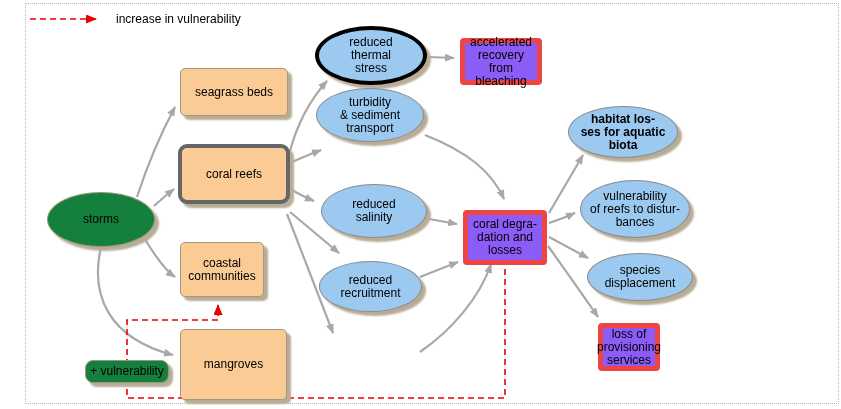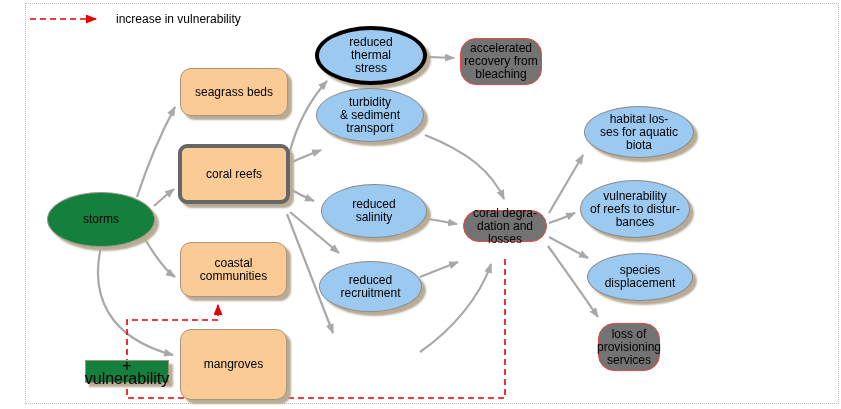--- a/index.html
+++ b/index.html
@@ -14,31 +14,31 @@
     border:1px dotted #b8b8b8;
   }
   svg.edges { position:absolute; left:0; top:0; }
   .node {
     position:absolute; box-sizing:border-box;
     display:flex; align-items:center; justify-content:center;
     text-align:center; font-size:12px; line-height:13px;
     white-space:pre-line;
   }
   .ellipse { border-radius:50%; }
-  .rect    { border-radius:11px; }
+  .rect    { border-radius:5px; }
   .orange  { background:#fbcb96; border:1px solid #a5967f; box-shadow:4px 4px 2px #b9ac97; }
   .blue    { background:#9bc9f0; border:1px solid #8a8a8a; box-shadow:4px 4px 2px #b9ac97; }
   .yellow  { background:#15803d; border:1px solid #97977f; box-shadow:4px 4px 2px #b9ac97; }
-  .white-box { background:#737373; border:1px solid #ef4444; border-radius:16px; }
+  .white-box { background:#8b5cf6; border:5px solid #ef4444; border-radius:4px; }
   .thick-gray  { border:4px solid #666666; border-radius:9px; }
   .thick-black { border:4px solid #000000; }
   .legend-text {
     position:absolute; left:116px; top:12px; font-size:12px; line-height:14px;
   }
-  .vuln-label { font-size:16px; border-radius:0; }
+  .vuln-label { font-size:12px; border-radius:8px; }
 </style>
 </head>
 <body>
 
 <div class="canvas">
 
   <div class="frame"></div>
 
   <svg class="edges" width="841" height="409" viewBox="0 0 841 409">
     <defs>
@@ -78,21 +78,21 @@
   </svg>
 
   <div class="legend-text">increase in vulnerability</div>
 
   <div class="node ellipse yellow" style="left:47px; top:192px; width:108px; height:55px;">storms</div>
 
   <div class="node rect orange" style="left:180px; top:68px; width:108px; height:48px;">seagrass beds</div>
 
   <div class="node rect orange thick-gray" style="left:178px; top:144px; width:112px; height:60px;">coral reefs</div>
 
-  <div class="node rect orange" style="left:180px; top:242px; width:107px; height:55px;">coastal
+  <div class="node rect orange" style="left:180px; top:242px; width:84px; height:55px;">coastal
 communities</div>
 
   <div class="node rect orange" style="left:180px; top:329px; width:107px; height:71px;">mangroves</div>
 
   <div class="node yellow vuln-label" style="left:85px; top:360px; width:84px; height:23px;">+ vulnerability</div>
 
   <div class="node ellipse blue thick-black" style="left:315px; top:26px; width:112px; height:59px;">reduced
 thermal
 stress</div>
 
@@ -104,25 +104,25 @@
 salinity</div>
 
   <div class="node ellipse blue" style="left:319px; top:261px; width:103px; height:51px;">reduced
 recruitment</div>
 
 
   <div class="node white-box" style="left:460px; top:38px; width:82px; height:47px;">accelerated
 recovery from
 bleaching</div>
 
-  <div class="node white-box" style="left:463px; top:210px; width:84px; height:32px;">coral degra-
+  <div class="node white-box" style="left:463px; top:210px; width:84px; height:55px;">coral degra-
 dation and
 losses</div>
 
-  <div class="node ellipse blue" style="left:584px; top:106px; width:110px; height:52px;">habitat los-
+  <div class="node ellipse blue" style="left:568px; top:106px; width:110px; height:52px;font-weight:bold;">habitat los-
 ses for aquatic
 biota</div>
 
   <div class="node ellipse blue" style="left:580px; top:180px; width:110px; height:58px;">vulnerability
 of reefs to distur-
 bances</div>
 
   <div class="node ellipse blue" style="left:587px; top:253px; width:106px; height:48px;">species
 displacement</div>
 

